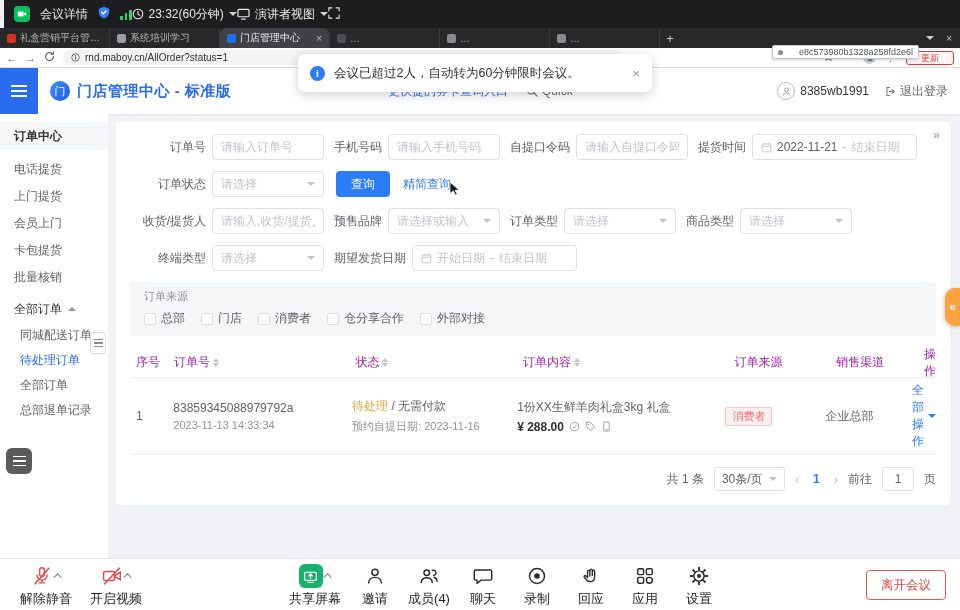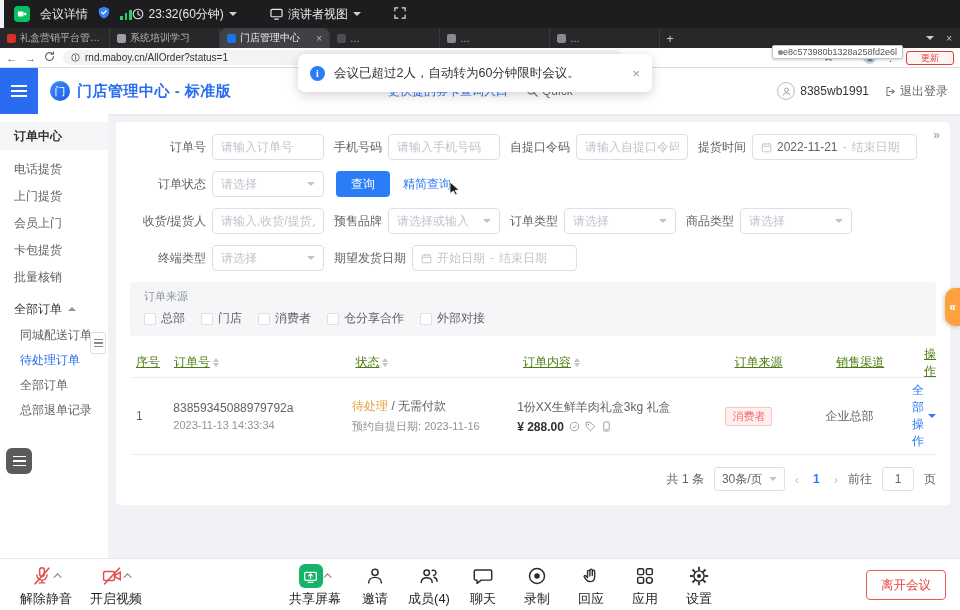--- a/index.html
+++ b/index.html
@@ -3,21 +3,21 @@
 <meta charset="utf-8">
 <style>
   * { margin:0; padding:0; box-sizing:border-box; }
   html,body { width:960px; height:610px; overflow:hidden; }
   body { font-family:"Liberation Sans","DejaVu Sans",sans-serif; background:#e9e9e9; }
   #root { position:relative; width:960px; height:610px; overflow:hidden; background:#f0f2f5; }
 
   
   .mtop { position:absolute; top:0; left:4px; width:960px; height:28px; background:#1d1d1f; display:flex; align-items:center; color:#e8e8e8; font-size:12px; z-index:60; }
   .mtop-left, .mtop-right { display:flex; align-items:center; gap:10px; }
-  .mtop-left { margin-left:10px; } .mtop-right { margin-right:10px; gap:33px; }
+  .mtop-left { margin-left:10px; } .mtop-right { margin-right:10px; gap:0; }
   .mlogo { width:16px; height:16px; border-radius:4px; background:#07c160; display:flex; align-items:center; justify-content:center; }
   .sigbars { display:flex; align-items:flex-end; gap:2px; height:11px; }
   .sigbars i { width:2.5px; background:#2dd06e; display:block; }
   .sigbars i:nth-child(1){height:4px}.sigbars i:nth-child(2){height:7px}.sigbars i:nth-child(3){height:10px}
   .mgroup { display:flex; align-items:center; gap:5px; cursor:default; }
   .caret-dn { width:0;height:0;border-left:4px solid transparent;border-right:4px solid transparent;border-top:4px solid #cfcfcf; display:inline-block; }
 
   
   .share { position:absolute; top:28px; left:0; width:960px; height:530px; background:#f0f2f5; overflow:hidden; }
 
@@ -33,21 +33,21 @@
 
   
   .btoolbar { position:absolute; top:20px; left:0; width:960px; height:20px; background:#ffffff; border-bottom:1px solid #dcdcdc; display:flex; align-items:center; font-size:11px; color:#5f6368; padding:0 6px; gap:8px; }
   .navic { font-size:11px; color:#5f6368; }
   .addresspill { height:15px; background:#f1f3f4; border-radius:8px; display:flex; align-items:center; gap:5px; padding:0 8px; width:560px; color:#333; font-size:10px; }
   .tb-icons { margin-left:auto; display:flex; align-items:center; gap:9px; }
   .avatar-s { width:13px; height:13px; border-radius:50%; background:#c9d2e3; display:flex;align-items:center;justify-content:center; }
   .update-badge { border:1px solid #e23c39; color:#e23c39; background:#fff4f4; font-size:9px; padding:0 14px; height:14px; line-height:13px; border-radius:3px; }
 
   
-  .tabtip { position:absolute; top:17px; left:772px; background:#fff; border:1px solid #c8c8c8; border-radius:2px; font-size:9px; color:#555; padding:1px 5px; display:flex; align-items:center; gap:0; z-index:45; box-shadow:0 1px 3px rgba(0,0,0,.2); }
+  .tabtip { position:absolute; top:17px; left:772px; background:#fff; border:1px solid #c8c8c8; border-radius:2px; font-size:9px; color:#555; padding:1px 5px; display:flex; align-items:center; gap:16px; z-index:45; box-shadow:0 1px 3px rgba(0,0,0,.2); }
   .tabtip .dot { width:5px; height:5px; border-radius:50%; background:#888; }
 
   
   .toast { position:absolute; top:26px; left:298px; width:354px; height:38px; background:#fff; border-radius:7px; box-shadow:0 3px 12px rgba(0,0,0,.18); display:flex; align-items:center; gap:9px; padding:0 12px; z-index:50; font-size:12.5px; color:#333; }
   .info-ic { width:15px; height:15px; border-radius:50%; background:#2a7cf7; color:#fff; font-size:10px; font-weight:bold; display:flex; align-items:center; justify-content:center; flex:none; font-family:"Liberation Serif",serif; }
   .toast .tclose2 { margin-left:auto; color:#999; font-size:13px; }
 
   
   .page { position:absolute; top:40px; left:0; width:960px; height:490px; background:#f0f2f5; }
   .pheader { position:absolute; top:0; left:0; width:960px; height:46px; background:#fff; display:flex; align-items:center; box-shadow:0 1px 2px rgba(0,0,0,.06); }
@@ -95,21 +95,21 @@
   .cursor-arrow { margin-left:-2px; margin-top:8px; }
 
   .filter-panel { background:#f5f6f8; border-radius:3px; padding:7px 14px 9px; display:flex; gap:48px; margin-top:2px; }
   .fp-label { font-size:11px; color:#909399; margin-bottom:6px; }
   .fp-row { display:flex; align-items:center; gap:16px; font-size:12px; color:#606266; }
   .cb { display:flex; align-items:center; gap:5px; }
   .cb .box { width:12px; height:12px; border:1px solid #dcdfe6; background:#fff; border-radius:2px; flex:none; }
   .btn-outline { height:24px; border:1px solid #9ec4fd; background:#ecf5ff; color:#2a7cf7; border-radius:3px; padding:0 11px; font-size:12px; margin-left:26px; }
 
   .table { margin-top:12px; font-size:12px; color:#606266; }
-  .thead { display:flex; align-items:center; height:30px; color:#4d7c0f; border-bottom:1px solid #ebeef5;text-decoration:underline; }
+  .thead { display:flex; align-items:center; height:30px; color:#a21caf; border-bottom:1px solid #ebeef5; }
   .trow { display:flex; align-items:center; min-height:52px; border-bottom:1px solid #ebeef5; padding:4px 0; }
   .c-idx{width:44px; padding-left:6px;} .c-order{width:182px;} .c-status{width:168px;} .c-content{width:212px;} .c-source{width:102px;} .c-channel{width:88px;} .c-action{flex:1;}
   .th { display:flex; align-items:center; }
   .sort { display:inline-flex; flex-direction:column; margin-left:3px; gap:1px; }
   .sort i { width:0;height:0;border-left:3px solid transparent;border-right:3px solid transparent; display:block; }
   .sort .up { border-bottom:4px solid #c0c4cc; } .sort .down { border-top:4px solid #c0c4cc; }
   .line2 { color:#909399; font-size:11px; margin-top:4px; }
   .st-orange { color:#e6a23c; }
   .price-row { display:flex; align-items:center; gap:5px; margin-top:4px; }
   .price { color:#303133; font-weight:bold; }

